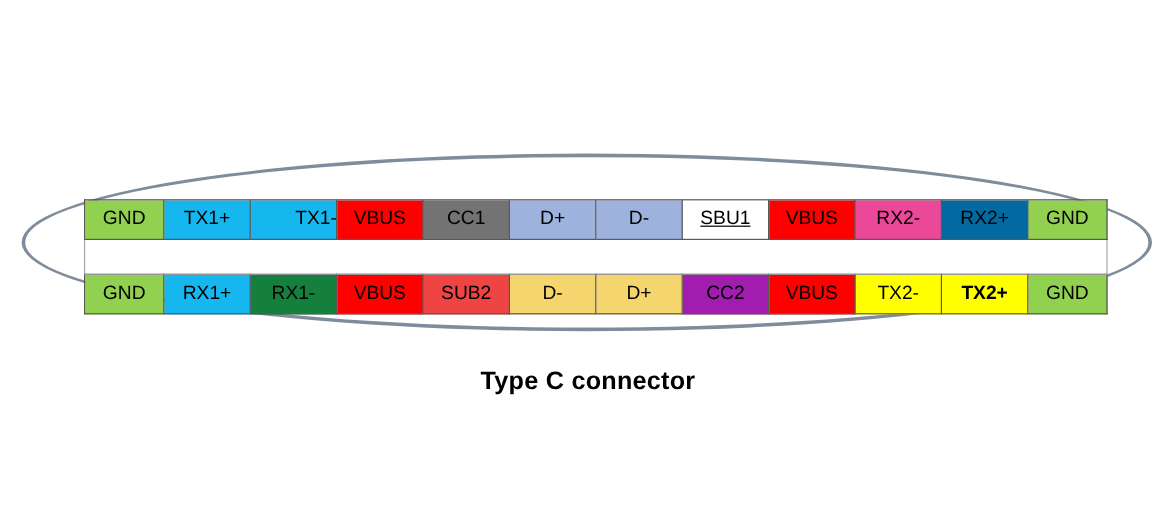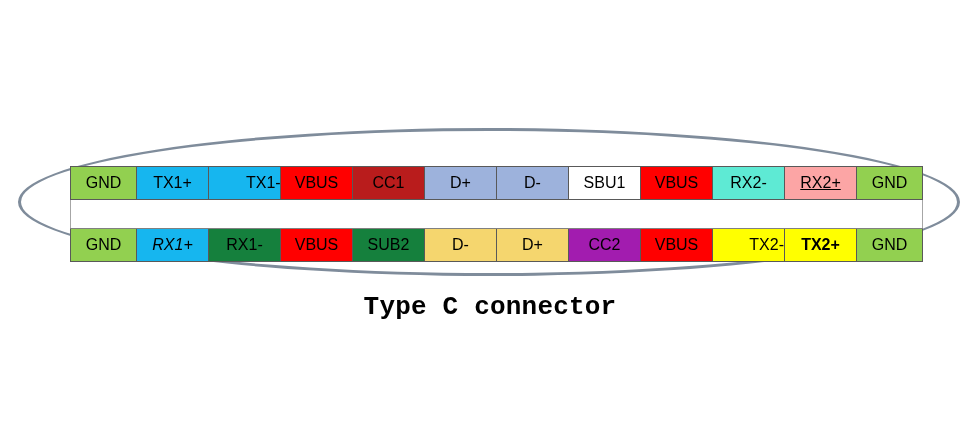--- a/index.html
+++ b/index.html
@@ -63,26 +63,26 @@
     border-left: 1px solid #a6a6a6;
     border-right: 1px solid #a6a6a6;
     border-top: 1px solid #808080;
     border-bottom: 1px solid #808080;
   }
 
   
   .caption {
     position: absolute;
     left: 0;
-    top: 292px;
+    top: 306px;
     width: 980px;
     text-align: center;
-    font-family: Liberation Mono, monospace;
+    font-family: Liberation Sans, sans-serif;
     font-weight: bold;
-    font-size: 26px;
+    font-size: 21px;
     color: #000000;
     letter-spacing: 0.2px;
   }
 </style>
 </head>
 <body>
 
 <div id="stage">
 
   <div class="connector-shell"></div>
@@ -101,43 +101,43 @@
       <col style="width:72px">
         <col style="width:72px">
         <col style="width:66px">
     </colgroup>
     <tbody>
       <tr id="row-top">
           <td style="background: rgb(146, 208, 80);">GND</td>
           <td style="background: rgb(22, 182, 239); margin-left: 34px;">TX1+</td>
           <td style="background: rgb(22, 182, 239); padding-left: 37px;">TX1-</td>
           <td style="background: rgb(255, 0, 0);">VBUS</td>
-          <td style="background: #b91c1c;">CC1</td>
+          <td style="background: #737373;">CC1</td>
           <td style="background: rgb(157, 178, 220);">D+</td>
           <td style="background: rgb(157, 178, 220);">D-</td>
-          <td style="background: rgb(255, 255, 255);">SBU1</td>
+          <td style="background: rgb(255, 255, 255); text-decoration: underline;">SBU1</td>
           <td style="background: rgb(255, 0, 0);">VBUS</td>
-          <td style="background: #5eead4; text-align: center;">RX2-</td>
-          <td style="background: #fca5a5; text-decoration: underline;">RX2+</td>
+          <td style="background: #ec4899; text-align: center;">RX2-</td>
+          <td style="background: #0369a1;">RX2+</td>
           <td style="background: rgb(146, 208, 80);">GND</td>
         </tr>
       <tr id="row-middle" class="spacer-row">
           <td colspan="12" style="background: rgb(255, 255, 255);"></td>
         </tr>
       <tr id="row-bottom">
           <td style="background: rgb(146, 208, 80);">GND</td>
-          <td style="background: rgb(22, 182, 239); font-style: italic;">RX1+</td>
+          <td style="background: rgb(22, 182, 239);">RX1+</td>
           <td style="background: #15803d;">RX1-</td>
           <td style="background: rgb(255, 0, 0);">VBUS</td>
-          <td style="background: #15803d;">SUB2</td>
+          <td style="background: #ef4444;">SUB2</td>
           <td style="background: rgb(245, 214, 110);">D-</td>
           <td style="background: rgb(245, 214, 110);">D+</td>
           <td style="background: #a21caf;">CC2</td>
           <td style="background: rgb(255, 0, 0);">VBUS</td>
-          <td style="background: rgb(255, 255, 0); text-align: right;">TX2-</td>
+          <td style="background: rgb(255, 255, 0);">TX2-</td>
           <td style="background: rgb(255, 255, 0); font-weight: bold;">TX2+</td>
           <td style="background: rgb(146, 208, 80);">GND</td>
         </tr>
     </tbody>
   </table>
 
   <div class="caption">Type C connector</div>
 
 </div>
 

